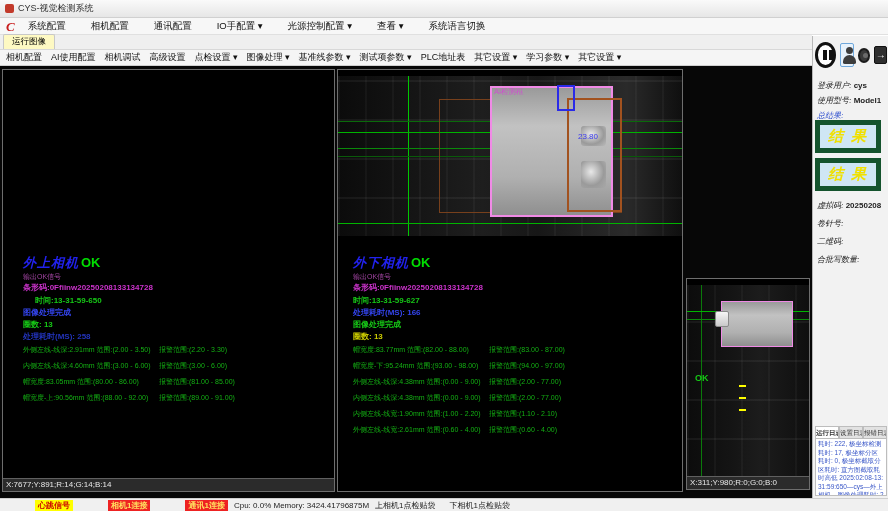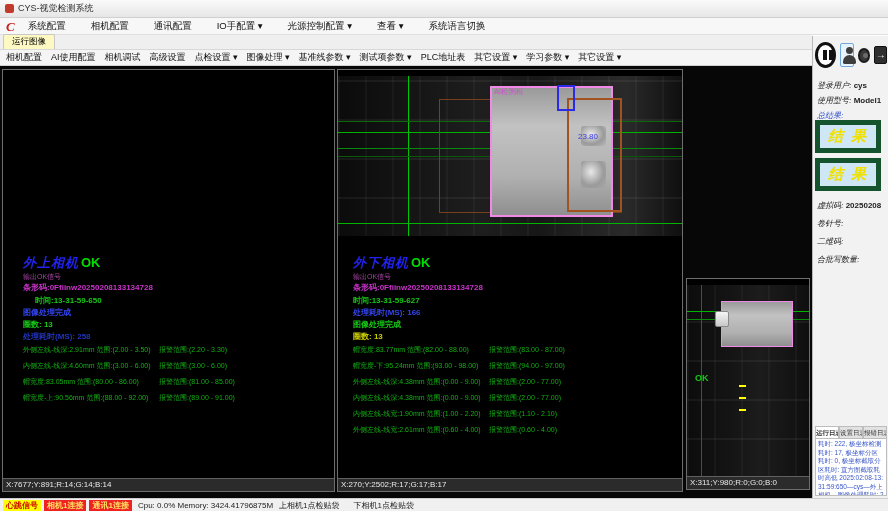--- a/index.html
+++ b/index.html
@@ -106,21 +106,21 @@
   .log-tab { flex:1; font-size:6.5px; line-height:11px; text-align:center; background:#e2e2e2;
              border:1px solid #bdbdbd; border-bottom:none; color:#333; white-space:nowrap; overflow:hidden; }
   .log-tab.selected { background:#ffffff; font-weight:bold; }
   #log-content { position:absolute; left:2px; top:402px; width:72px; height:58px; background:#ffffff;
                  border:1px solid #bdbdbd; color:#3a57c8; font-size:6.5px; line-height:8.5px; padding:1px 2px;
                  overflow:hidden; word-break:break-all; }
 
   
   #statusbar { position:absolute; left:0; top:498px; width:888px; height:13px; background:#f0f0f0;
                border-top:1px solid #cfcfcf; display:flex; align-items:center; gap:6px; padding-left:3px; font-size:8px; }
-  .badge { padding:0px 3px; font-weight:bold; font-size:8px; line-height:11px; }
+  .badge { padding:0px 3px; font-weight:bold; font-size:8px; line-height:11px;margin-left:32px; }
   .sb-text { color:#222; }
   .sb-link { color:#222; }
 </style>
 </head>
 <body>
 
 <div id="titlebar">
   <span class="app-icon"></span>
   <span>CYS-视觉检测系统</span>
 </div>
@@ -239,21 +239,20 @@
         </div>
         <div class="meas-row">
           <span class="meas-val">内侧左线-线宽:1.90mm 范围:(1.00 - 2.20)</span>
           <span class="meas-alarm">报警范围:(1.10 - 2.10)</span>
         </div>
         <div class="meas-row">
           <span class="meas-val">外侧左线-线宽:2.61mm 范围:(0.60 - 4.00)</span>
           <span class="meas-alarm">报警范围:(0.60 - 4.00)</span>
         </div>
       </div>
-    <div class="panel-footer">X:270;Y:2502;R:17;G:17;B:17</div>
   </div>
 
 
   <div class="panel" id="panel-rb">
     <div class="viewport">
       <div class="vline" style="left:14px;top:0;width:1px;height:192px;background:#0a7a0a;"></div>
       <div class="hline" style="left:0;top:26px;width:122px;height:1px;background:#00b400;"></div>
       <div class="hline" style="left:0;top:34px;width:122px;height:1px;background:#0a8a0a;"></div>
       <div class="product" style="left:34px;top:16px;width:72px;height:46px;border-width:1px;"></div>
       <div class="connector" style="left:28px;top:26px;width:14px;height:16px;"></div>

